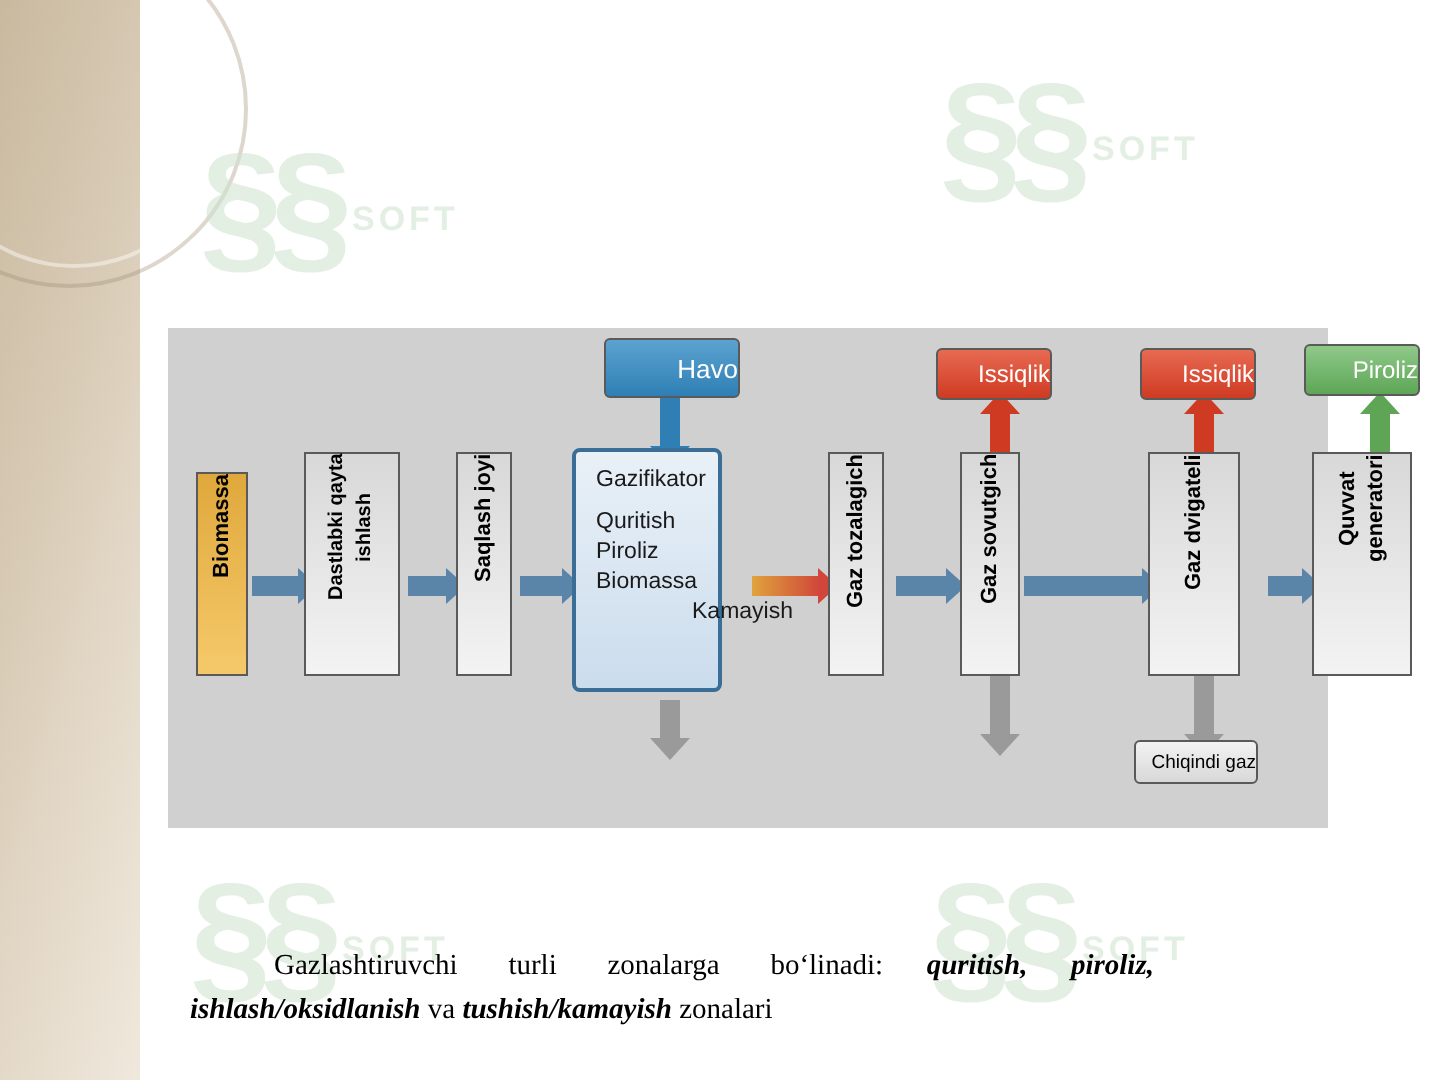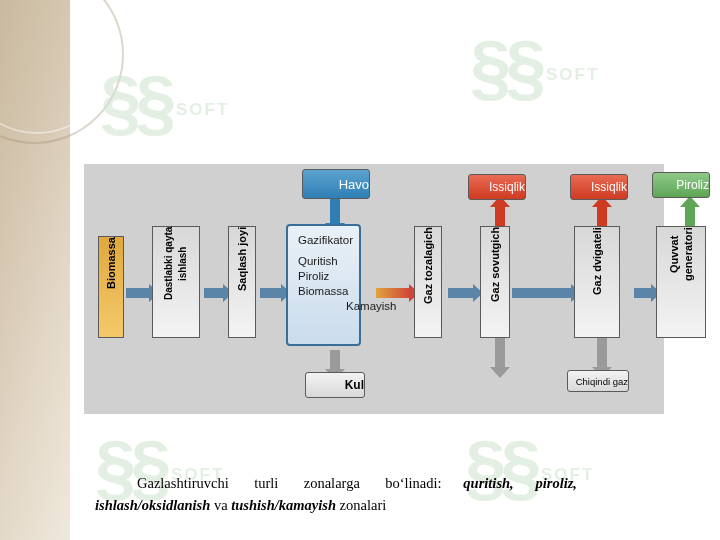--- a/index.html
+++ b/index.html
@@ -169,23 +169,20 @@
     </div>
 
     <div class="box bg-blue-l" style="left:202px;top:60px;width:75px;height:122px;border:2px solid #3a6e96;border-radius:4px;flex-direction:column;align-items:flex-start;justify-content:flex-start;padding:8px 0 0 10px;font-size:11.5px;color:#1a1a1a;">
       <span style="margin-bottom:8px;">Gazifikator</span>
       <span style="line-height:15px;">Quritish</span>
       <span style="line-height:15px;">Piroliz</span>
       <span style="line-height:15px;">Biomassa</span>
       <span style="line-height:15px;padding-left:48px;">Kamayish</span>
     </div>
 
-    <div class="box bg-grey" style="left:221px;top:208px;width:60px;height:26px;font-size:12px;font-weight:bold;border-radius:3px;">
-      <span>Kul</span>
-    </div>
 
     <div class="box bg-grey vert" style="left:330px;top:62px;width:28px;height:112px;font-size:11px;font-weight:bold;">
       <span>Gaz tozalagich</span>
     </div>
 
     <div class="box bg-grey vert" style="left:396px;top:62px;width:30px;height:112px;font-size:11px;font-weight:bold;">
       <span>Gaz sovutgich</span>
     </div>
 
     <div class="box bg-red" style="left:384px;top:10px;width:58px;height:26px;font-size:12px;border-radius:3px;">

